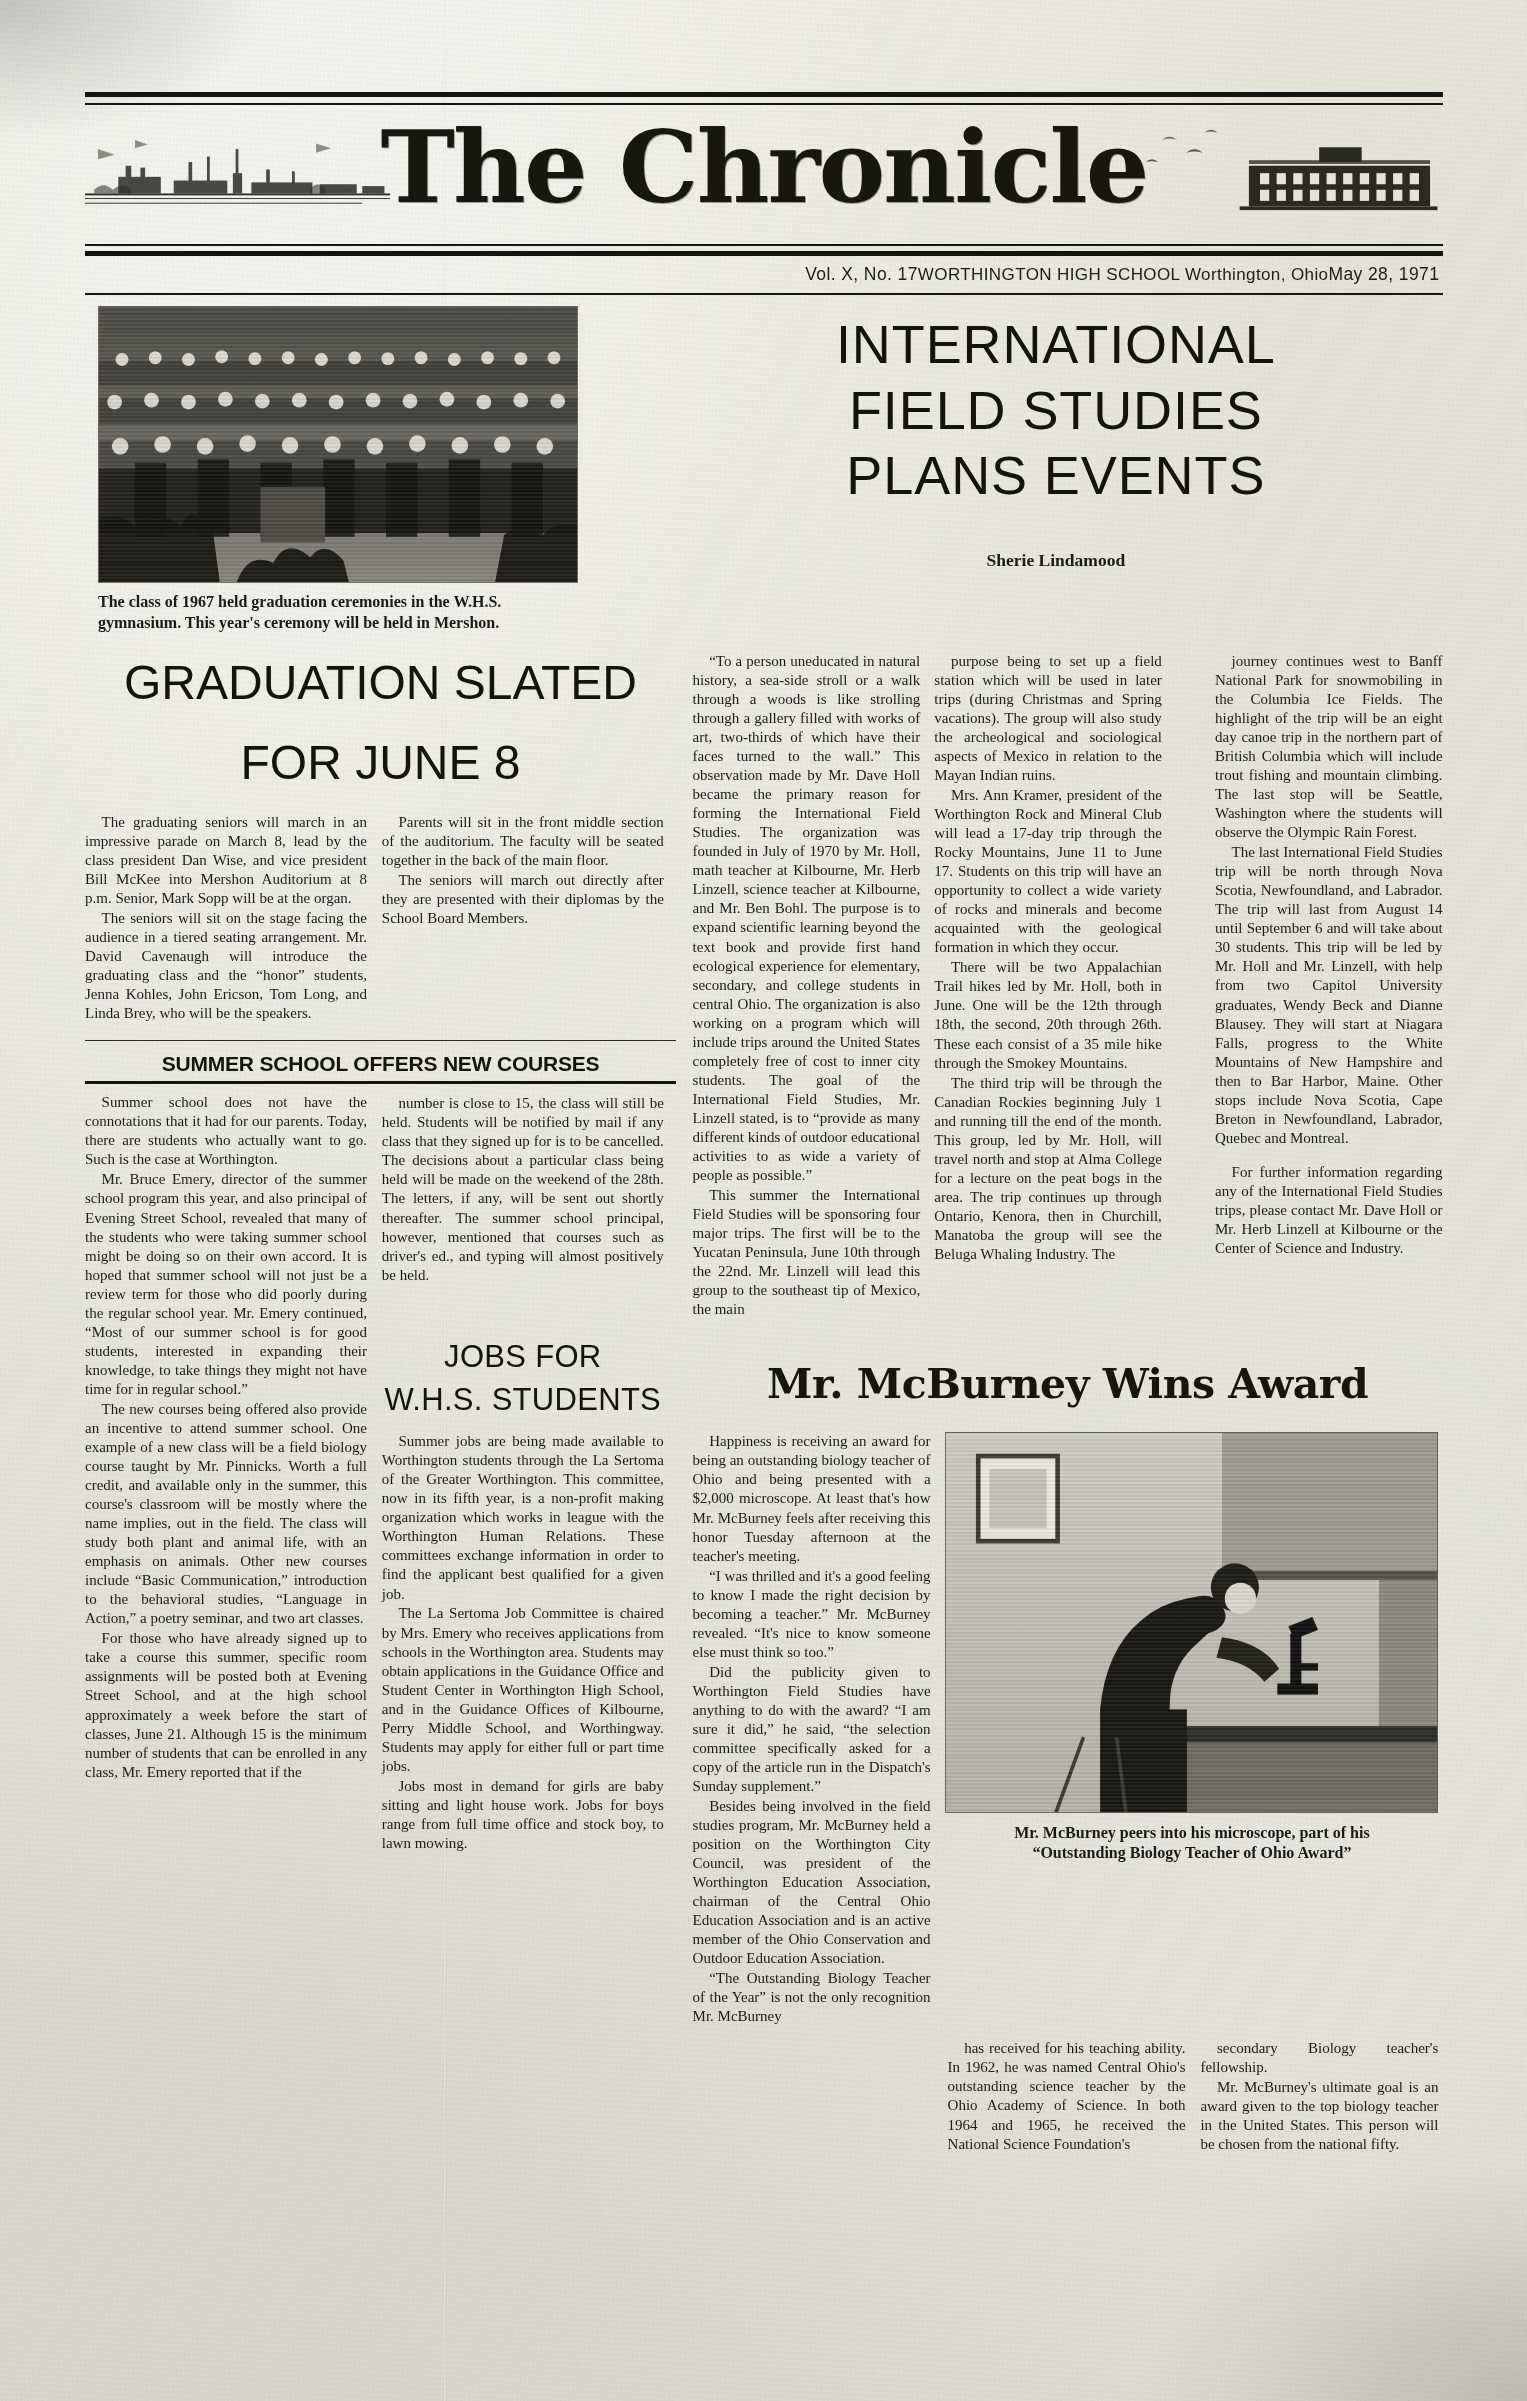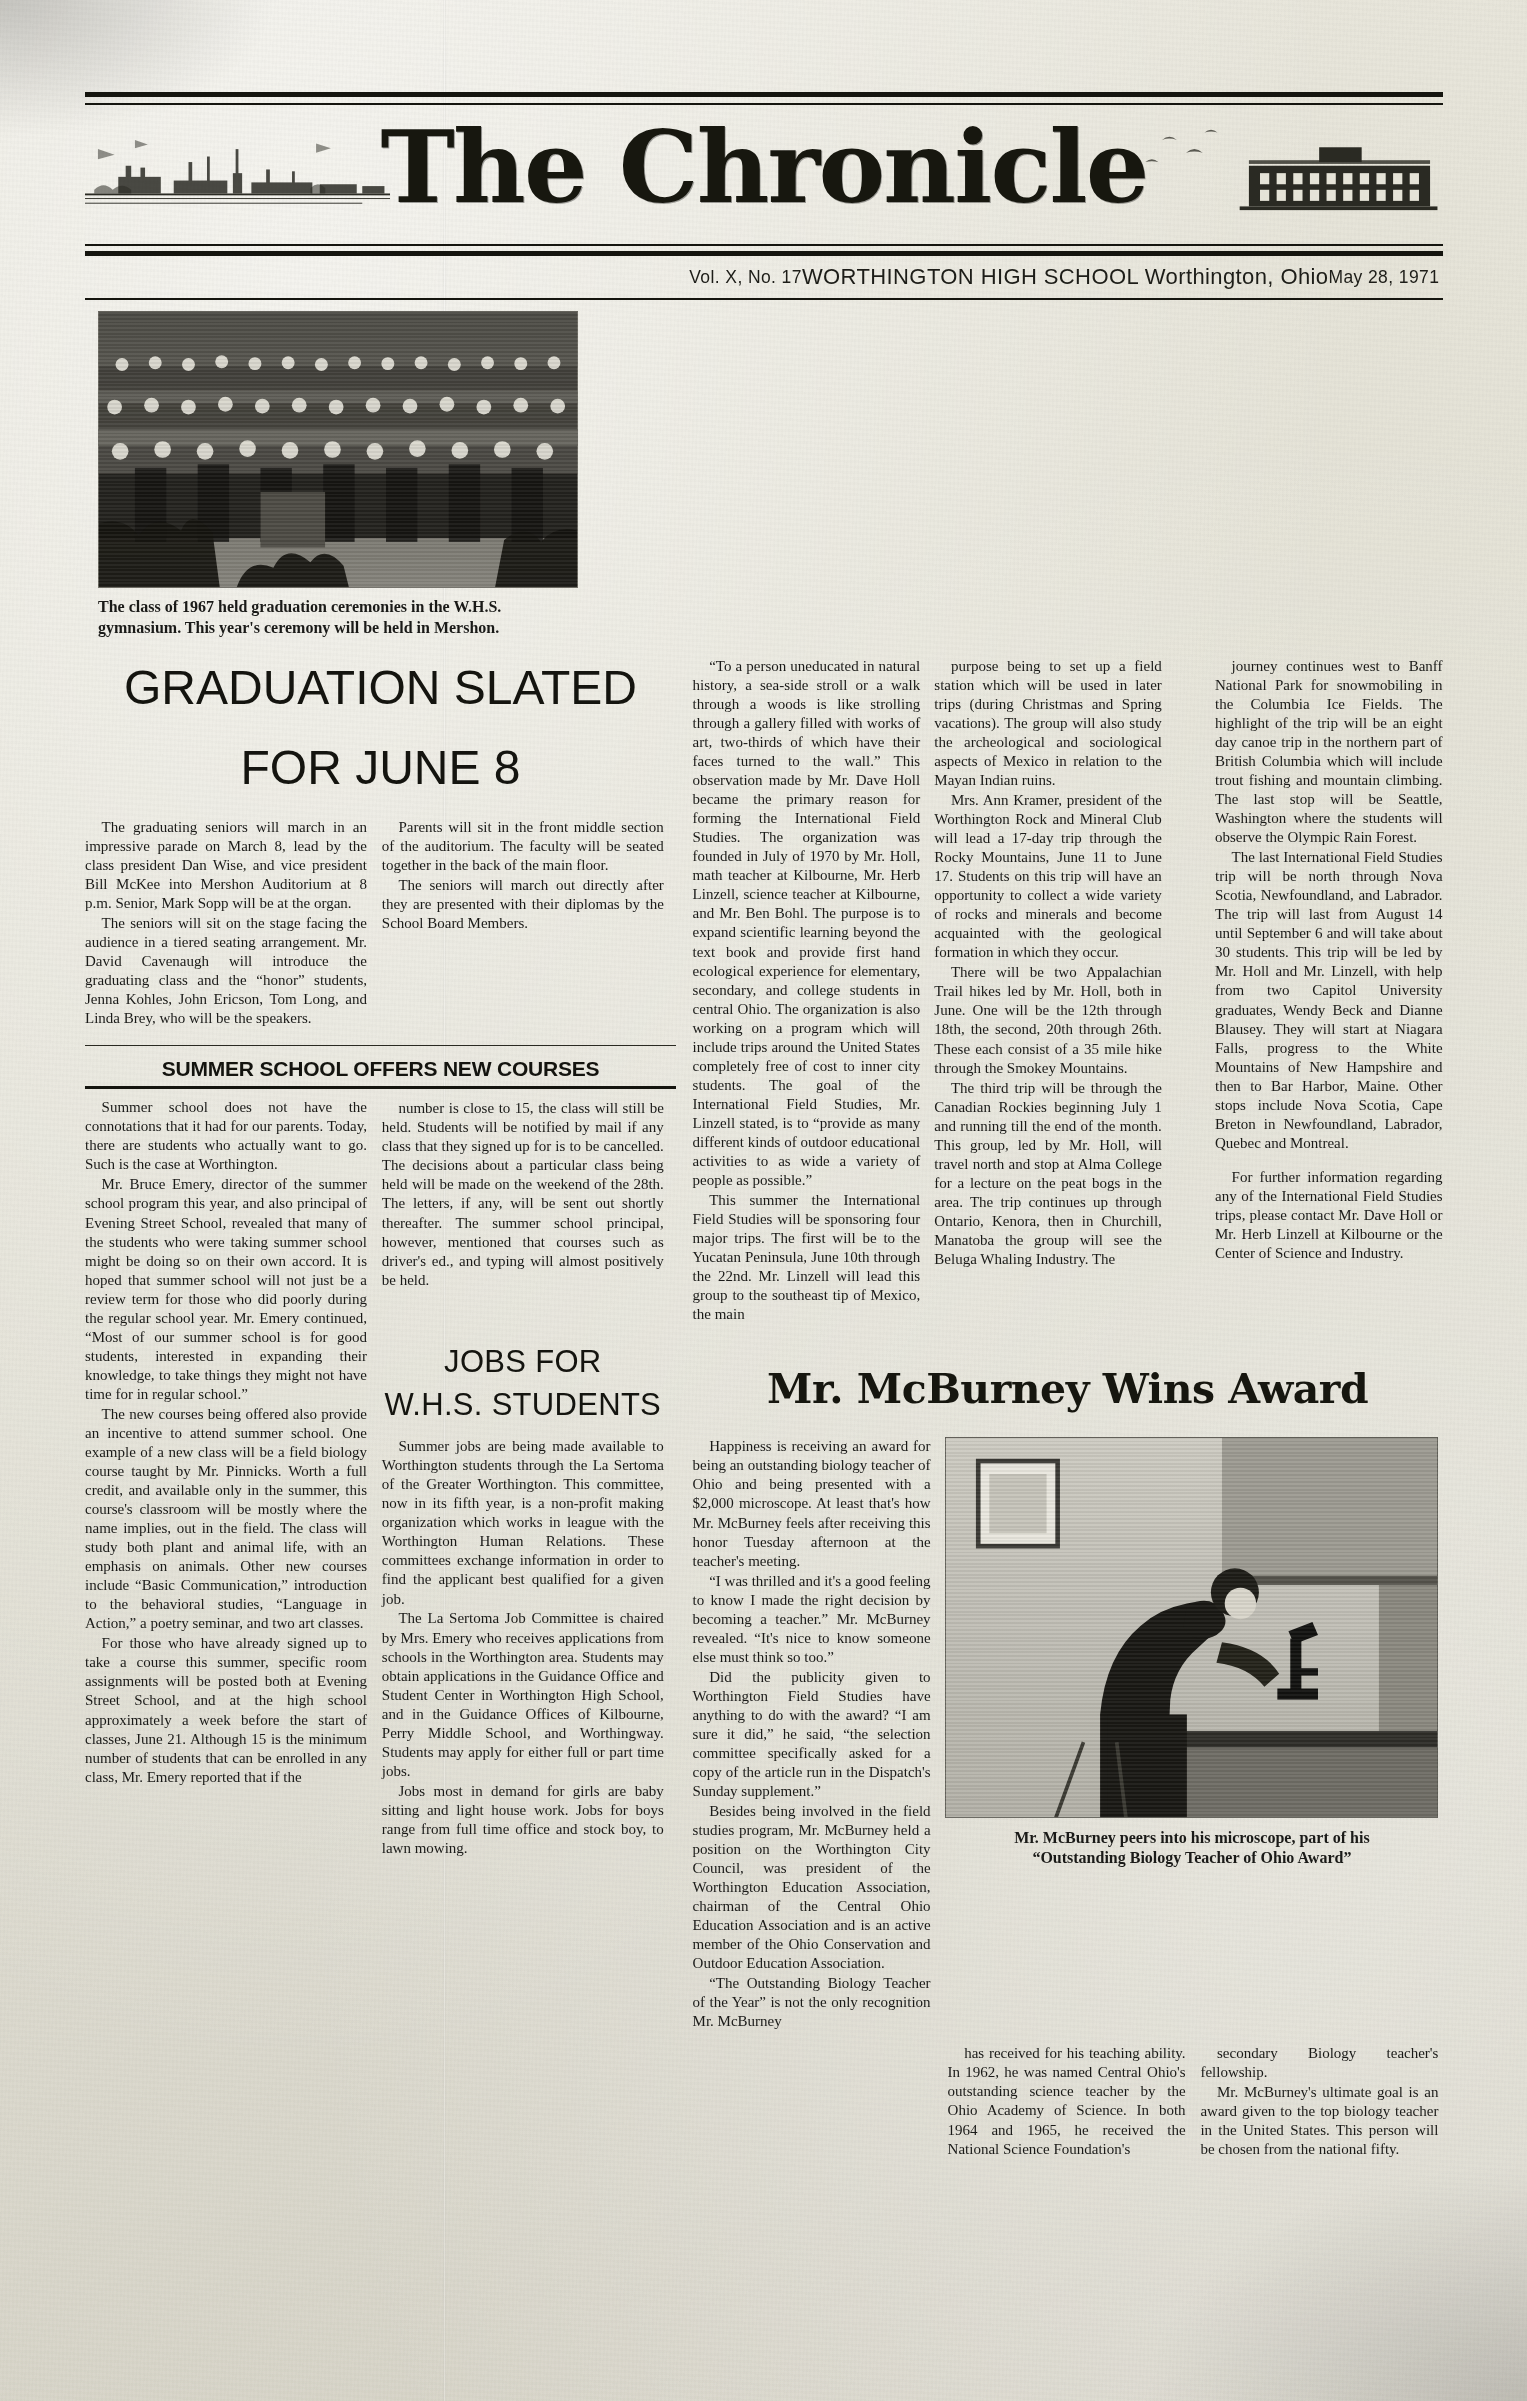--- a/index.html
+++ b/index.html
@@ -42,21 +42,21 @@
     text-shadow:0.9px 0.9px 0 rgba(0,0,0,.35);
   }
   .mast-art{position:absolute;top:20.3px;width:305px;height:100px;opacity:.92;}
   .mast-art.left{left:0;}
   .mast-art.right{right:0;}
   .dateline{
     display:flex;align-items:center;justify-content:flex-end;
     font-family:"Liberation Sans", sans-serif;font-size:17.5px;letter-spacing:0.4px;
     padding:8.3px 3.7px 8.3px 3.7px;color:#1d1d18;
   }
-  .dateline .mid{font-size:22px;}
+  .dateline .mid{font-size:17px;}
 
   
   .cols{display:flex;gap:0;}
   .gut{width:14.8px;}
 
   .hl-big{
     font-family:"Liberation Sans", sans-serif;
     font-weight:normal;
     font-size:48px;line-height:1.08;letter-spacing:0px;
     text-align:center;color:#14140f;
@@ -274,20 +274,28 @@
               <path d="M520 300 L520 238 q-26 -6 -40 12 q-16 -22 -40 -2 l-10 52z"></path>
               <path d="M150 300 q12 -34 40 -22 q14 -28 40 -6 q16 -20 36 4 l6 24z"></path>
             </g>
             <rect width="520" height="300" fill="none" stroke="#6e6c64" stroke-width="2"></rect>
           </svg>
           <div class="ph-grain"></div>
         </div>
         <div class="caption" style="width:469px;margin:9.2px 0 0 13px;">The class of 1967 held graduation ceremonies in the W.H.S. gymnasium. This year's ceremony will be held in Mershon.</div>
       </div>
 
+      <div style="flex:1;padding-left:3.7px;">
+        <div class="hl-big" style="font-size:54px;letter-spacing:0.9px;line-height:1.22;padding-top:5.5px;">
+          <div>INTERNATIONAL</div>
+          <div>FIELD STUDIES</div>
+          <div>PLANS EVENTS</div>
+        </div>
+        <div class="byline" style="margin-top:41px;">Sherie Lindamood</div>
+      </div>
     </div>
 
     <div class="cols" style="margin-top:18.5px;">
 
       <div style="width:591px;">
         <div class="hl-big" style="margin:5.5px 0 0 0;">GRADUATION SLATED</div>
         <div class="hl-big" style="margin:28px 0 24px 0;">FOR JUNE 8</div>
 
         <div style="display:flex;">
           <div class="txtcol" style="width:282px;">

